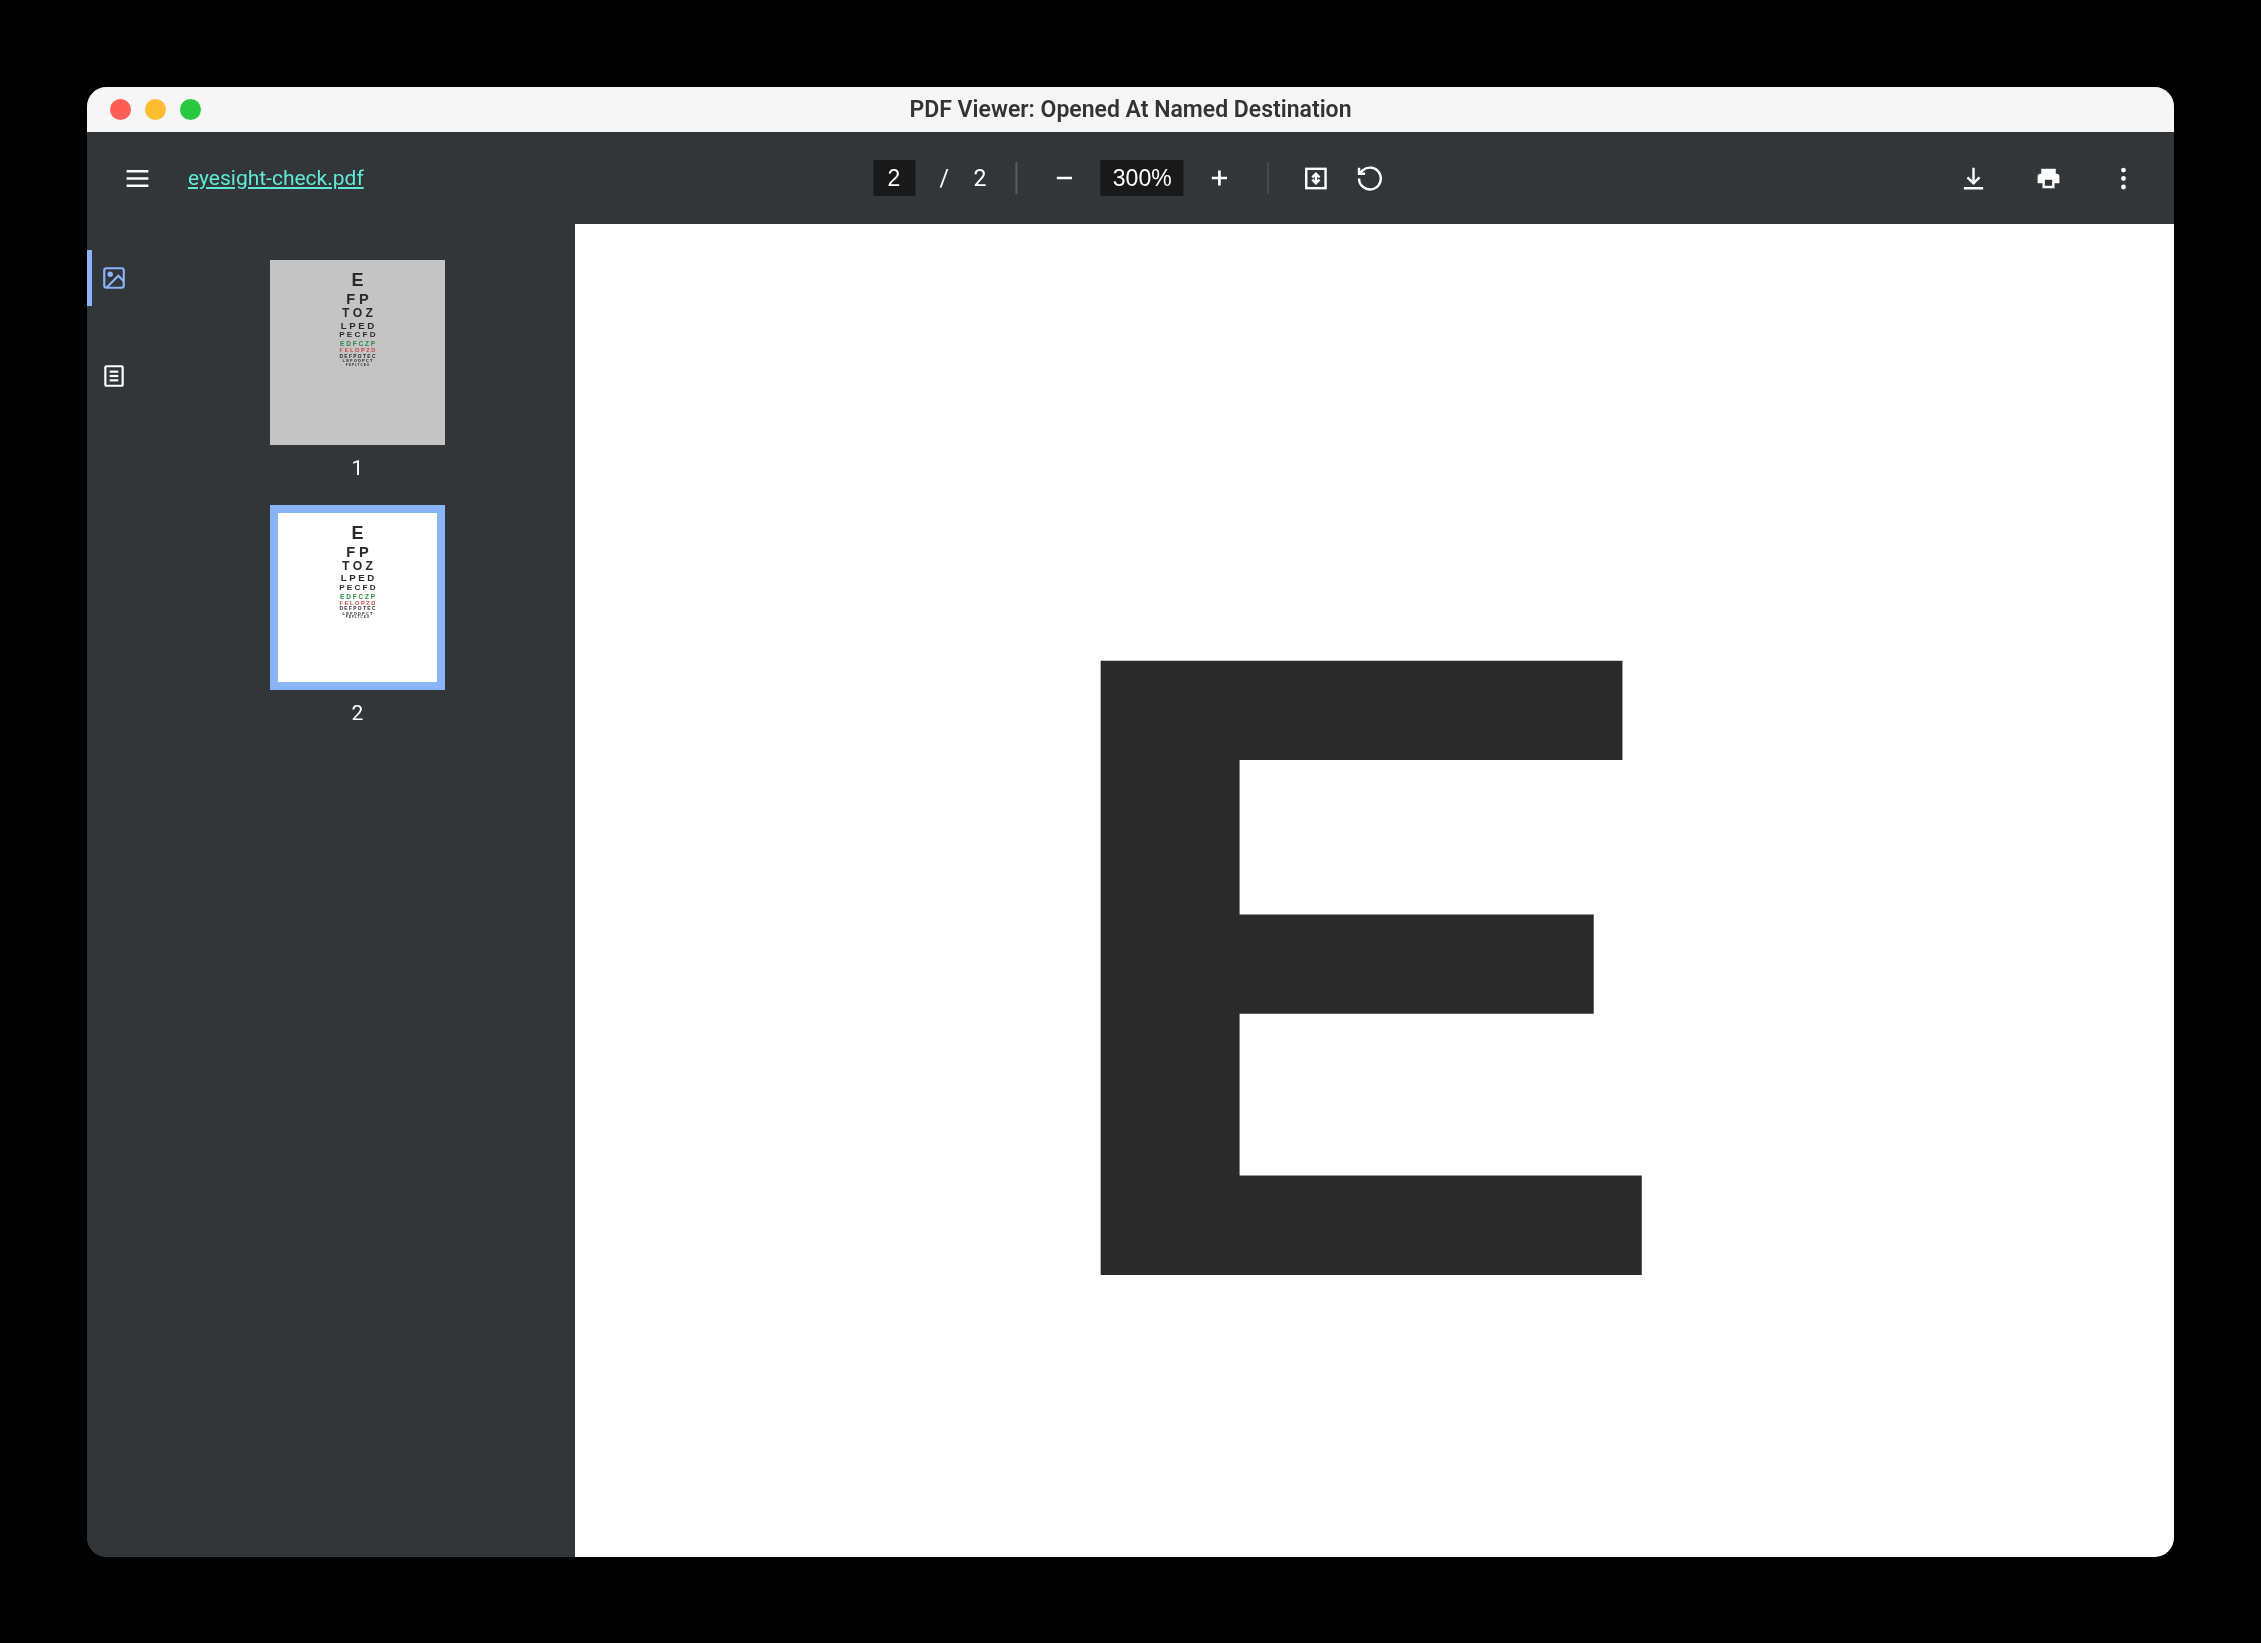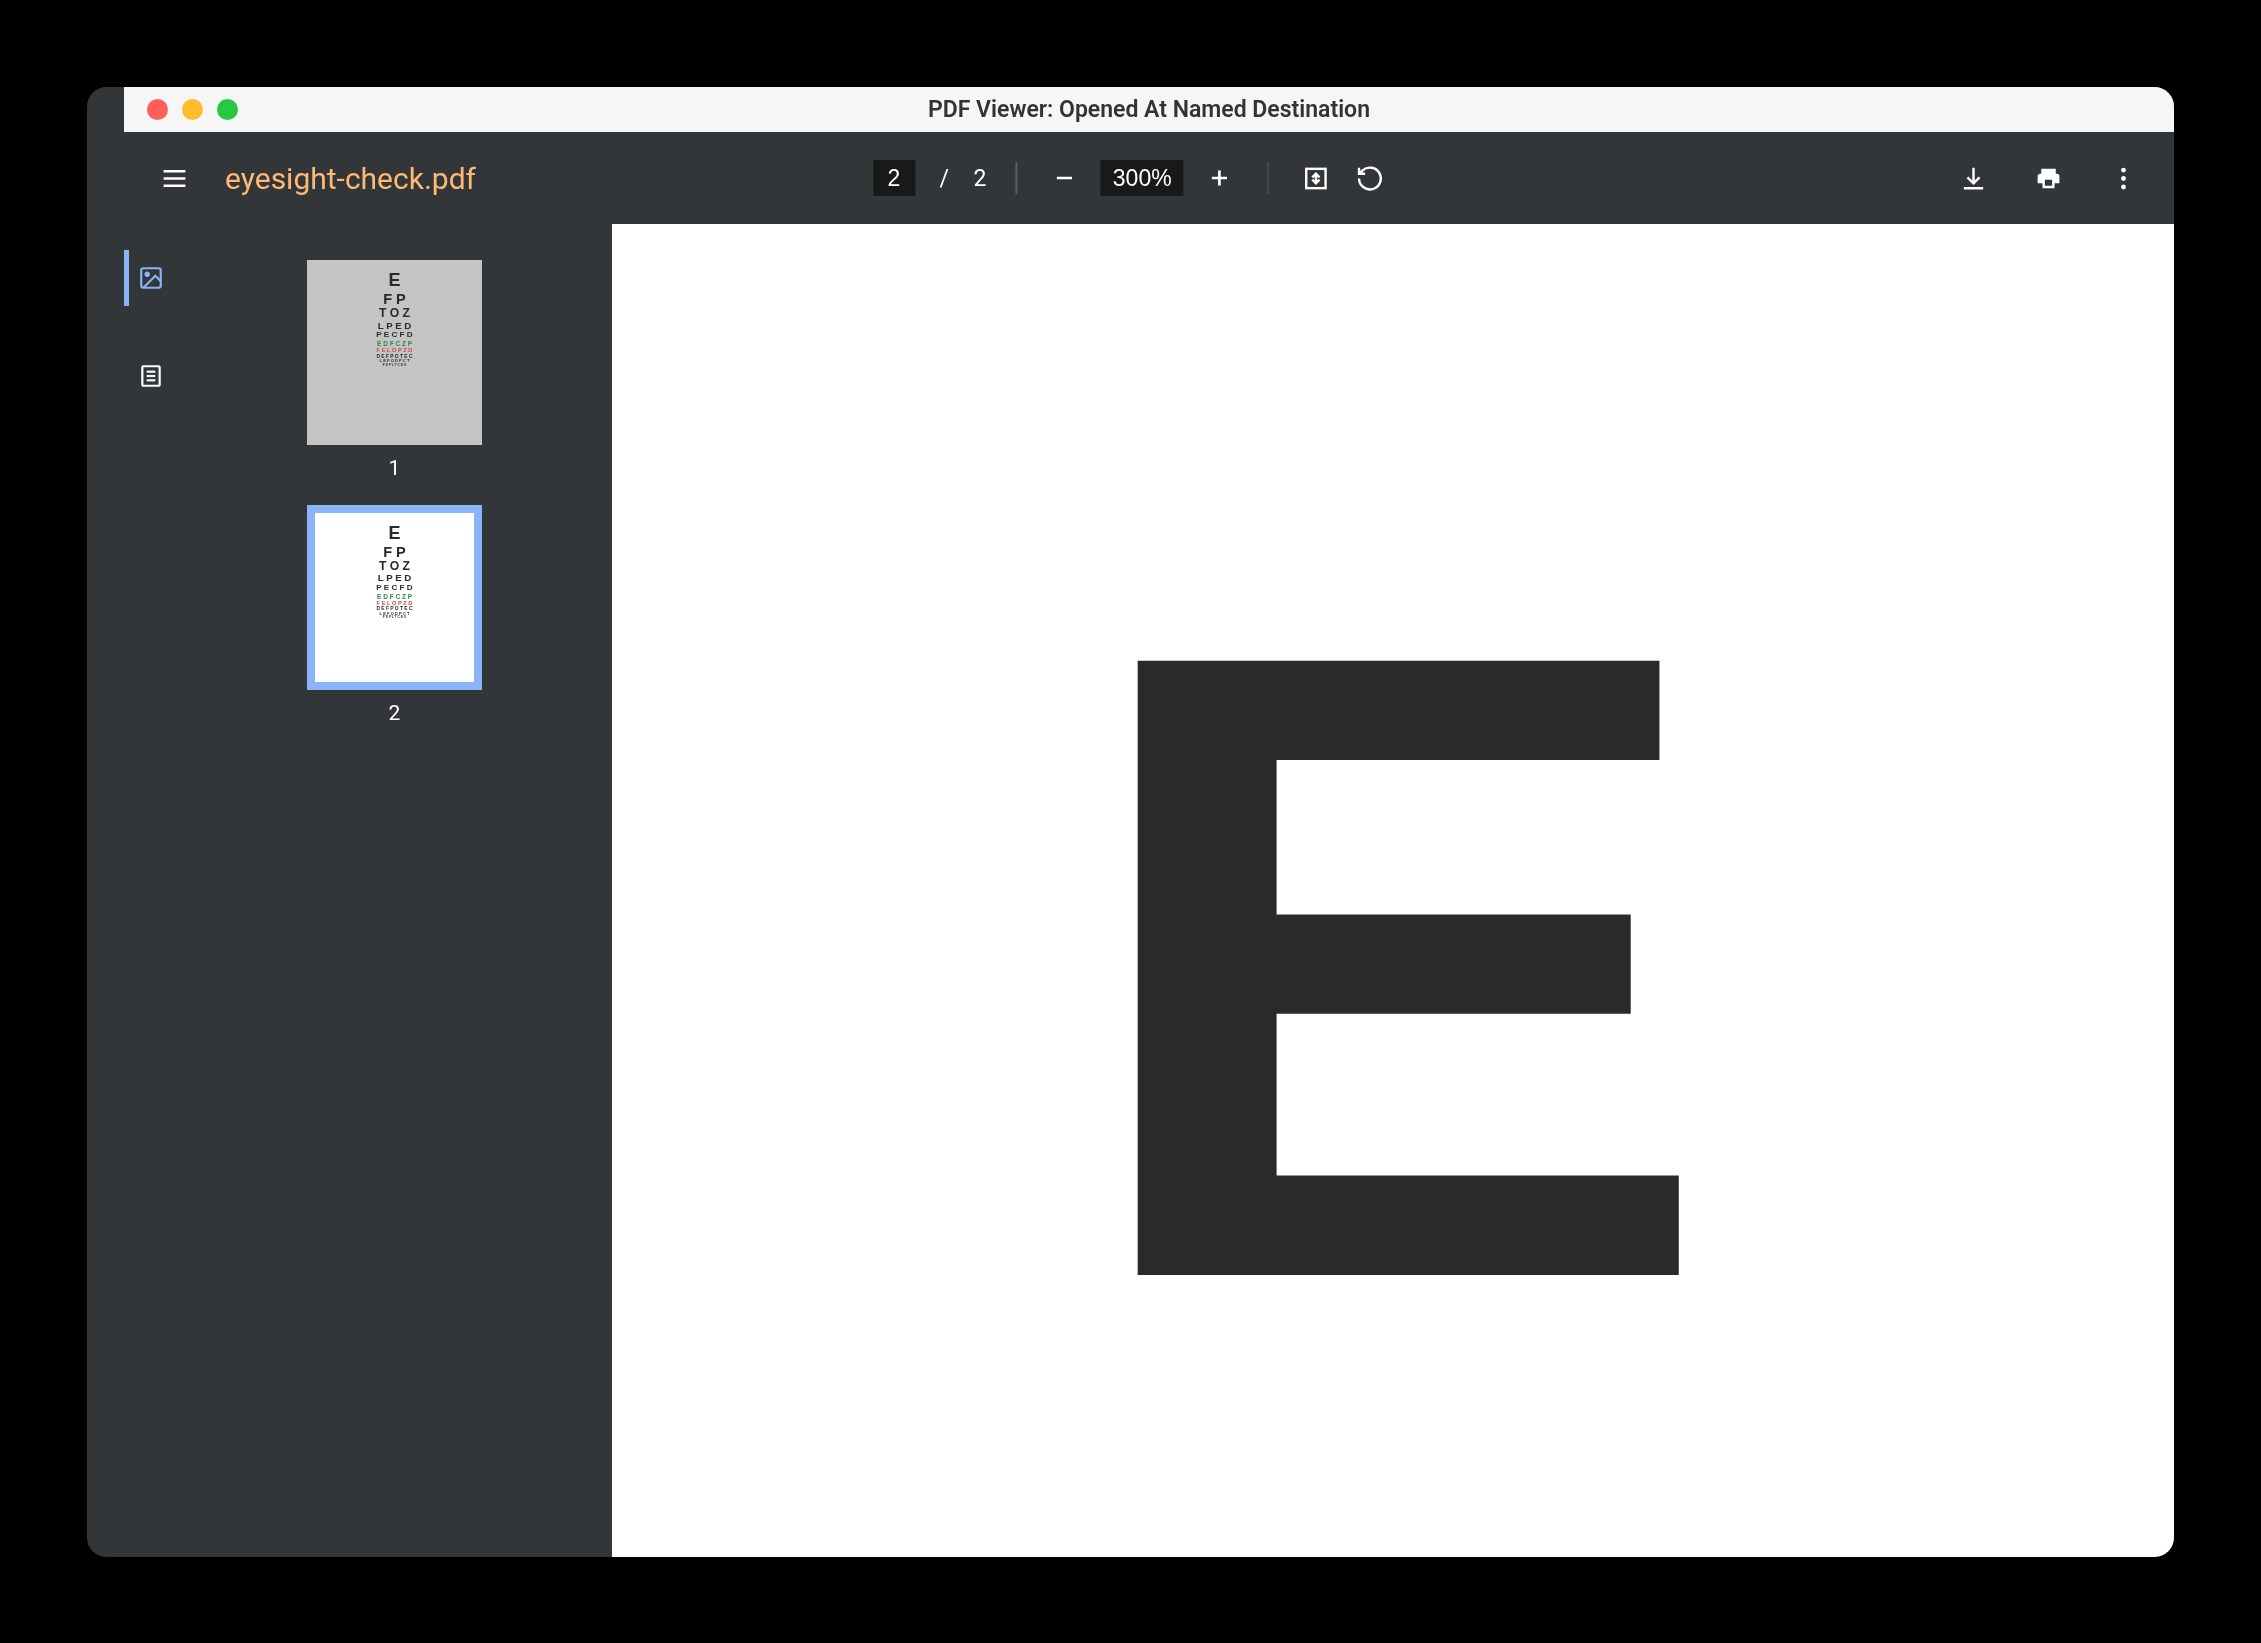--- a/index.html
+++ b/index.html
@@ -19,21 +19,20 @@
     }
     
     .window {
       width: 2087px;
       height: 1470px;
       background: #323639;
       border-radius: 19.5px;
       overflow: hidden;
       box-shadow: 0 16.2px 49px rgba(0,0,0,0.5);
       position: relative;
-      padding-left: 37px;
     }
     
     .title-bar {
       height: 45px;
       background: #f6f6f6;
       display: flex;
       align-items: center;
       padding: 0 23px;
       position: relative;
     }
@@ -97,23 +96,24 @@
       width: 36px;
       height: 36px;
       display: flex;
       align-items: center;
       justify-content: center;
       cursor: pointer;
       color: #fff;
     }
     
     .filename {
-      color: #fdba74;
-      font-size: 30px;
+      color: #5eead4;
+      font-size: 21px;
       font-weight: 400;
+      text-decoration: underline;
     }
     
     .page-input {
       background: #191919;
       color: #fff;
       border: none;
       width: 42px;
       height: 36px;
       text-align: center;
       font-size: 23px;

